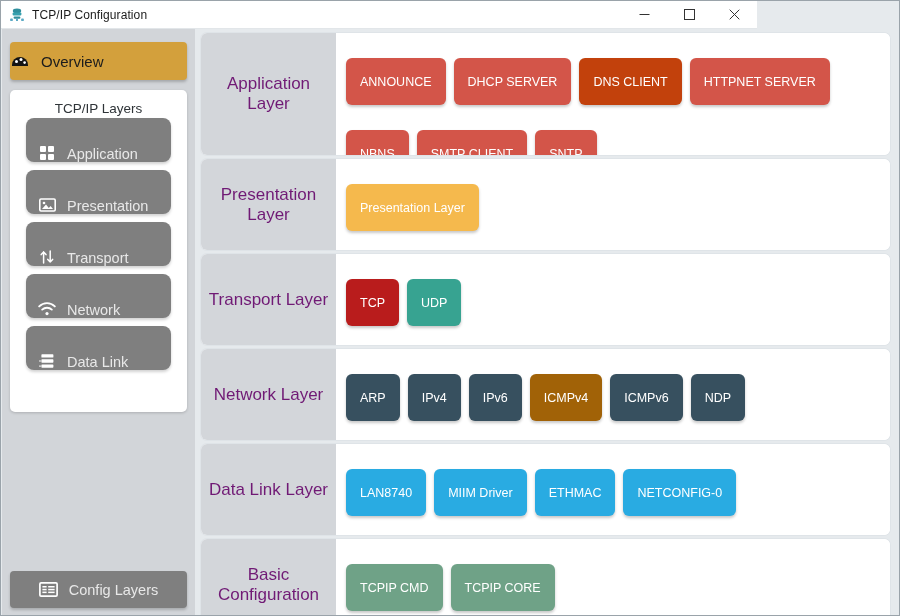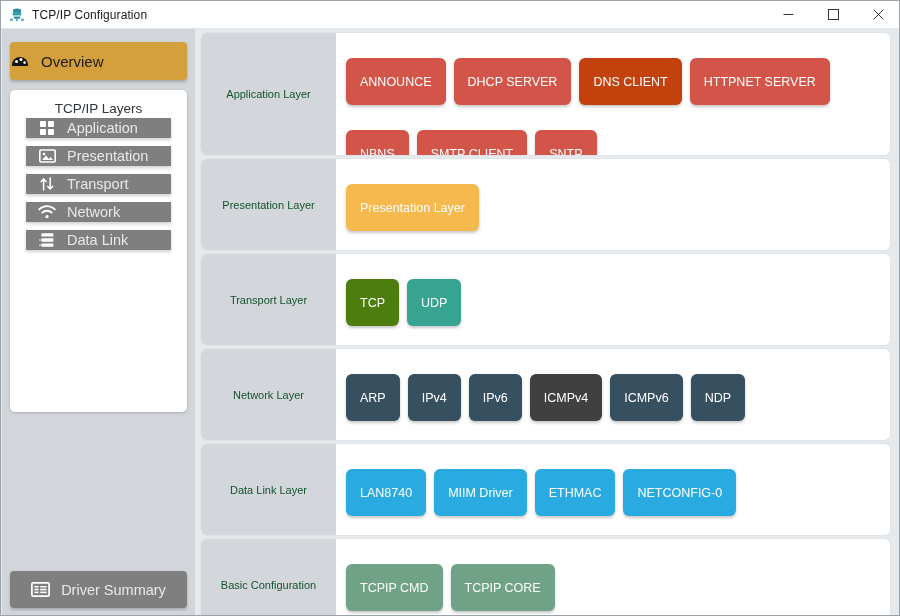--- a/index.html
+++ b/index.html
@@ -21,21 +21,21 @@
     background: #e6eaed;
     box-sizing: border-box;
     border: 1px solid #9aa3aa;
     overflow: hidden;
   }
 
   
   .titlebar {
     position: absolute;
     top: 0; left: 0;
-    width: 900px;
+    width: 756px;
     height: 28px;
     background: #ffffff;
     display: flex;
     align-items: center;
     box-sizing: border-box;
     border-bottom: 1px solid #e2e6e9;
   }
   .title-icon {
     width: 16px;
     height: 16px;
@@ -106,25 +106,25 @@
     text-align: center;
     font-size: 13.5px;
     color: #2f3438;
     padding-top: 11px;
     padding-bottom: 2px;
   }
   .layer-btn {
     position: relative;
     margin: 0 auto 8px auto;
     width: 145px;
-    height: 20px;
+    height: 44px;
     background: #7f7f7f;
-    border-radius: 0;
-    display: flex;
-    align-items: center;
+    border-radius: 8px;
+    display: flex;
+    align-items: flex-end;
     box-shadow: 0 2px 3px rgba(0,0,0,0.18);
     box-sizing: border-box;
   }
   .layer-btn:first-of-type { margin-top: 4px; }
   .layer-btn .ico {
     width: 18px;
     height: 18px;
     margin-left: 12px;
     flex: 0 0 auto;
     display: flex;
@@ -178,22 +178,22 @@
     overflow: hidden;
     box-shadow: 0 0 0 1px #dfe4e8;
   }
   .row-label {
     flex: 0 0 135px;
     width: 135px;
     background: #d3d6da;
     display: flex;
     align-items: center;
     justify-content: center;
-    font-size: 11px;
-    color: #14532d;
+    font-size: 17px;
+    color: #701a75;
     text-align: center;
     box-sizing: border-box;
     padding: 0 4px;
   }
   .row-chips {
     flex: 1 1 auto;
     background: #ffffff;
     display: flex;
     flex-wrap: wrap;
     align-content: flex-start;
@@ -337,21 +337,21 @@
     <div class="summary-btn">
       <svg width="19" height="15" viewBox="0 0 19 15">
         <rect x="0.9" y="0.9" width="17.2" height="13.2" rx="1.2" fill="none" stroke="#fff" stroke-width="1.7"></rect>
         <rect x="3.4" y="4" width="4.2" height="1.5" fill="#fff"></rect>
         <rect x="3.4" y="6.8" width="4.2" height="1.5" fill="#fff"></rect>
         <rect x="3.4" y="9.6" width="4.2" height="1.5" fill="#fff"></rect>
         <rect x="9.2" y="4" width="6.4" height="1.5" fill="#fff"></rect>
         <rect x="9.2" y="6.8" width="6.4" height="1.5" fill="#fff"></rect>
         <rect x="9.2" y="9.6" width="6.4" height="1.5" fill="#fff"></rect>
       </svg>
-      <span class="lbl">Driver Summary</span>
+      <span class="lbl">Config Layers</span>
     </div>
   </div>
 
   <div class="content">
 
     <div class="layer-row row-app">
       <div class="row-label">Application Layer</div>
       <div class="row-chips">
         <div class="chip" style="background: rgb(211, 85, 73);">ANNOUNCE</div>
         <div class="chip" style="background: rgb(211, 85, 73);">DHCP SERVER</div>
@@ -366,32 +366,32 @@
     <div class="layer-row row-pres">
       <div class="row-label">Presentation Layer</div>
       <div class="row-chips">
         <div class="chip" style="background: rgb(245, 185, 77);">Presentation Layer</div>
       </div>
     </div>
 
     <div class="layer-row row-trans">
       <div class="row-label">Transport Layer</div>
       <div class="row-chips">
-        <div class="chip" style="background: #4d7c0f;">TCP</div>
+        <div class="chip" style="background: #b91c1c;">TCP</div>
         <div class="chip" style="background: rgb(55, 163, 145);">UDP</div>
       </div>
     </div>
 
     <div class="layer-row row-net">
       <div class="row-label">Network Layer</div>
       <div class="row-chips">
         <div class="chip" style="background: rgb(55, 80, 95);">ARP</div>
         <div class="chip" style="background: rgb(55, 80, 95);">IPv4</div>
         <div class="chip" style="background: rgb(55, 80, 95);">IPv6</div>
-        <div class="chip" style="background: #404040;">ICMPv4</div>
+        <div class="chip" style="background: #a16207;">ICMPv4</div>
         <div class="chip" style="background: rgb(55, 80, 95);">ICMPv6</div>
         <div class="chip" style="background: rgb(55, 80, 95);">NDP</div>
       </div>
     </div>
 
     <div class="layer-row row-link">
       <div class="row-label">Data Link Layer</div>
       <div class="row-chips">
         <div class="chip" style="background: rgb(41, 171, 226);">LAN8740</div>
         <div class="chip" style="background: rgb(41, 171, 226);">MIIM Driver</div>

